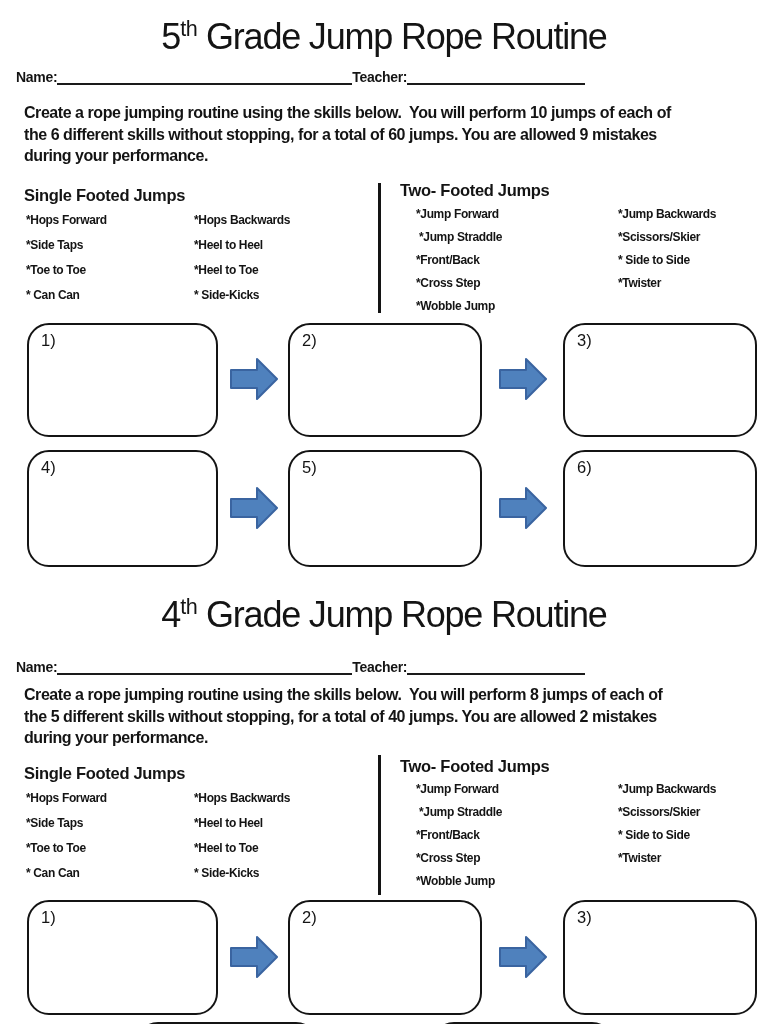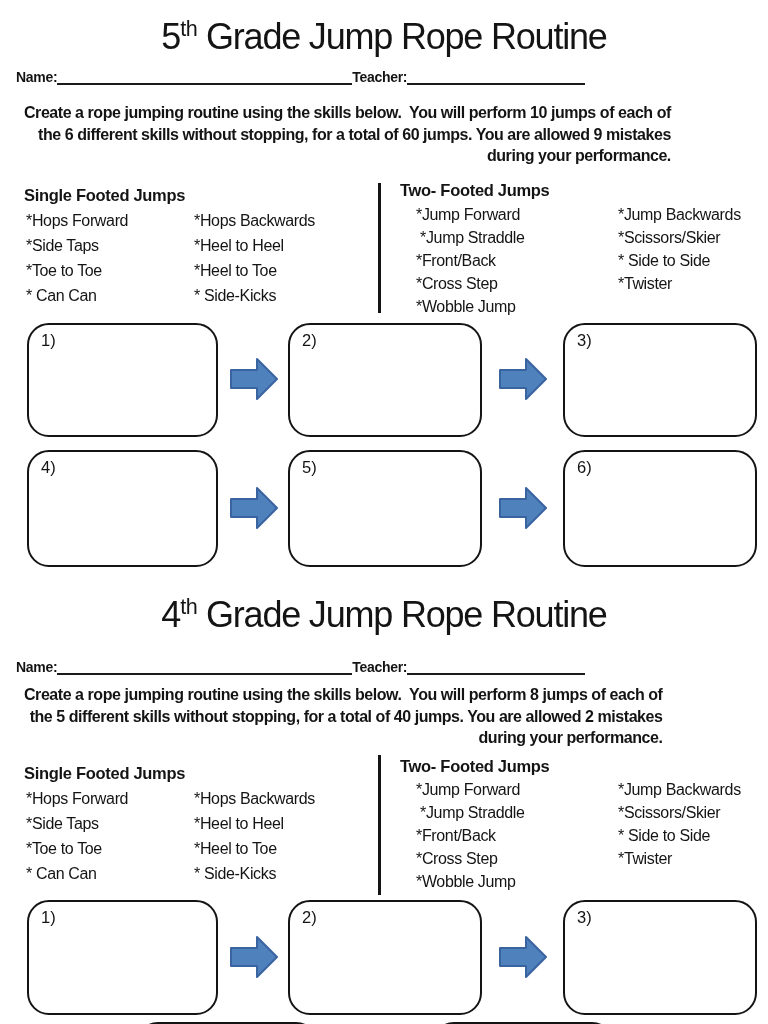--- a/index.html
+++ b/index.html
@@ -18,25 +18,25 @@
   .name-row {
     left:16px; width:714px;
     display:flex; justify-content:flex-start; align-items:flex-end;
     font-size:14px; font-weight:bold; letter-spacing:-0.3px;
   }
   .field { display:flex; align-items:flex-end; }
   .blank-line { border-bottom:2px solid var(--line,#1a1a1a); height:19px; }
   .name-line { width:295px; }
   .teacher-line { width:178px; }
   .para { left:24px; font-size:16px; font-weight:bold; letter-spacing:-0.45px; }
-  .para div { line-height:21.5px; white-space:pre;text-align:right; }
+  .para div { line-height:21.5px; white-space:pre; }
   .skill-title {
     font-weight:bold; font-size:16.5px; text-align:left; letter-spacing:-0.3px;
   }
-  .skill-col { font-weight:normal; font-size:16px; letter-spacing:-0.35px; }
+  .skill-col { font-weight:bold; font-size:12px; letter-spacing:-0.35px; }
   .skill-col div { white-space:pre; }
   .lh25 div { line-height:25px; }
   .lh23 div { line-height:23px; }
   .divider { width:3px; background:var(--ink,#141414); }
   .jump-box {
     box-sizing:border-box; background:#fff;
     border:2.5px solid var(--ink,#141414); border-radius:22px;
     font-size:16.5px; padding:6px 0 0 12px;
   }
   .arrow svg { display:block; }

